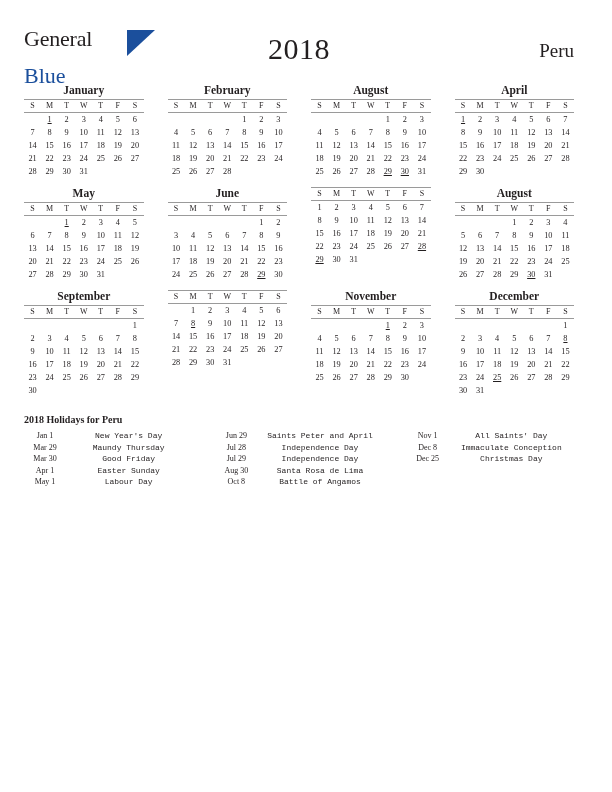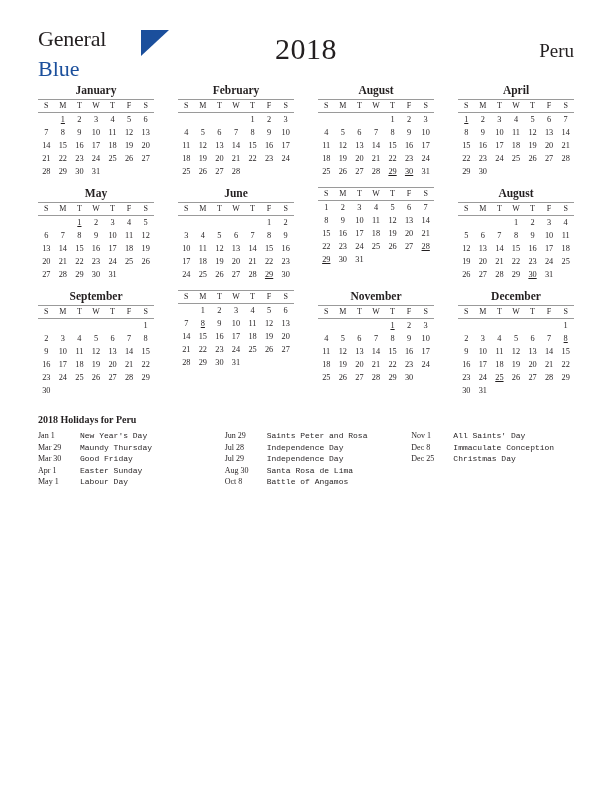--- a/index.html
+++ b/index.html
@@ -12,21 +12,21 @@
     height: 792px;
     font-family: "Liberation Serif", serif;
     color: #000000;
     position: relative;
   }
   .page {
     width: 612px;
     height: 792px;
     position: relative;
     box-sizing: border-box;
-    padding: 22px 38px 0 38px;
+    padding: 22px 38px 0 24px;
   }
 
   
   .header {
     display: flex;
     align-items: flex-start;
     justify-content: space-between;
     height: 52px;
     margin-bottom: 10px;
   }
@@ -42,21 +42,21 @@
     color: #231f20;
     display: block;
     line-height: 22px;
   }
   .logo-blue {
     font-family: "Liberation Serif", serif;
     font-size: 22px;
     color: #1b4f9c;
     display: block;
     line-height: 22px;
-    margin-top: 8px;
+    margin-top: 15px;
   }
   .logo-flag {
     position: absolute;
     left: 103px;
     top: 8px;
     width: 0;
     height: 0;
     border-left: 28px solid #1b4f9c;
     border-bottom: 26px solid transparent;
   }
@@ -134,20 +134,21 @@
     font-size: 10px;
     font-weight: bold;
     color: #231f20;
     margin-bottom: 5px;
     font-family: "Liberation Serif", serif;
   }
   .holidays-cols {
     display: grid;
     grid-template-columns: repeat(3, 1fr);
     column-gap: 24px;
+    text-align: center;
   }
   .hol-row {
     display: flex;
     font-size: 8px;
     line-height: 11.5px;
     color: #231f20;
     font-family: "Liberation Serif", serif;
   }
   .hol-date {
     width: 42px;
@@ -969,21 +970,21 @@
             <div class="hol-name">Easter Sunday</div>
           </div>
           <div class="hol-row">
             <div class="hol-date">May 1</div>
             <div class="hol-name">Labour Day</div>
           </div>
         </div>
         <div>
           <div class="hol-row">
             <div class="hol-date">Jun 29</div>
-            <div class="hol-name">Saints Peter and Rosa</div>
+            <div class="hol-name">Saints Peter and April</div>
           </div>
           <div class="hol-row">
             <div class="hol-date">Jul 28</div>
             <div class="hol-name">Independence Day</div>
           </div>
           <div class="hol-row">
             <div class="hol-date">Jul 29</div>
             <div class="hol-name">Independence Day</div>
           </div>
           <div class="hol-row">

